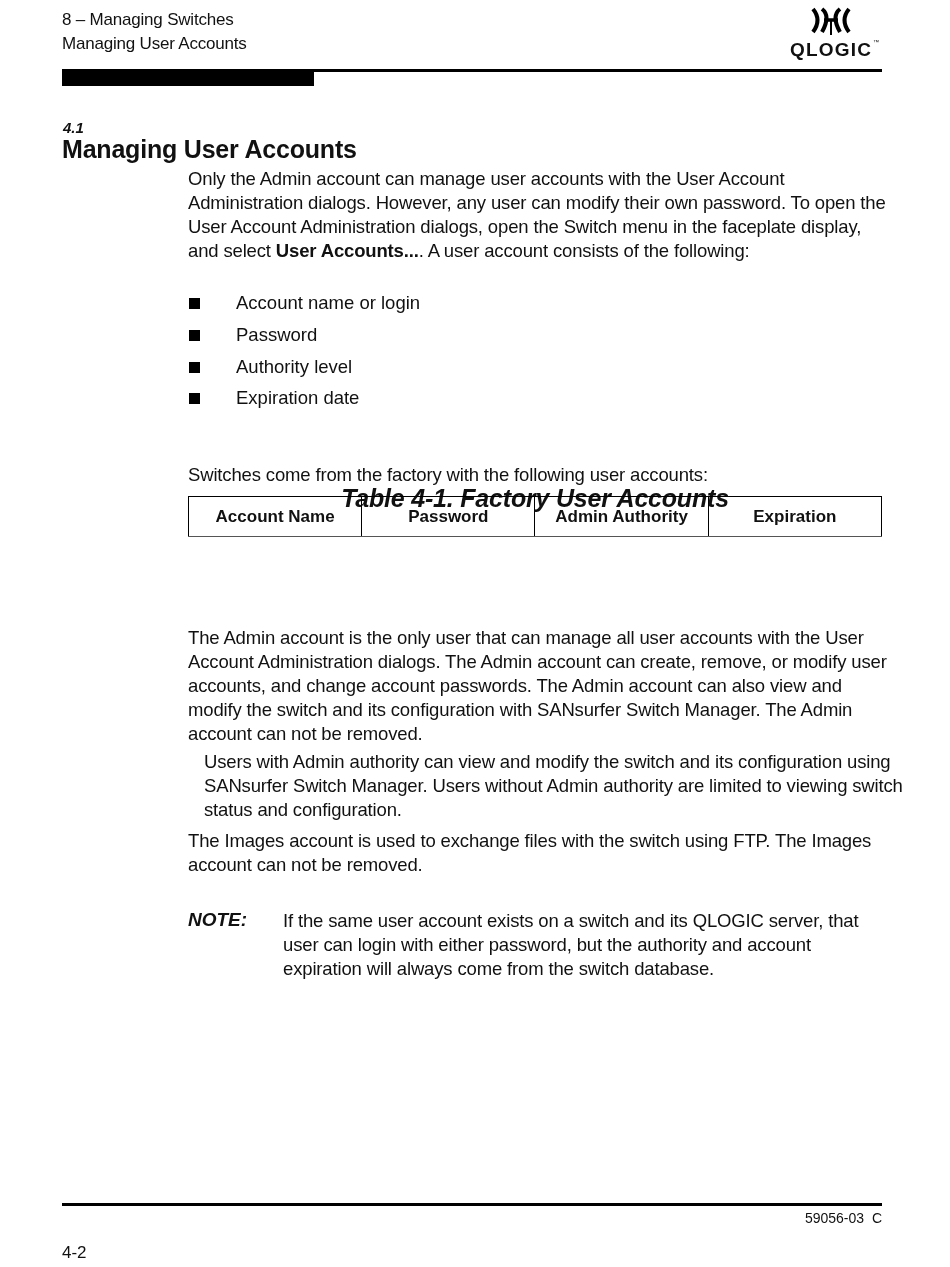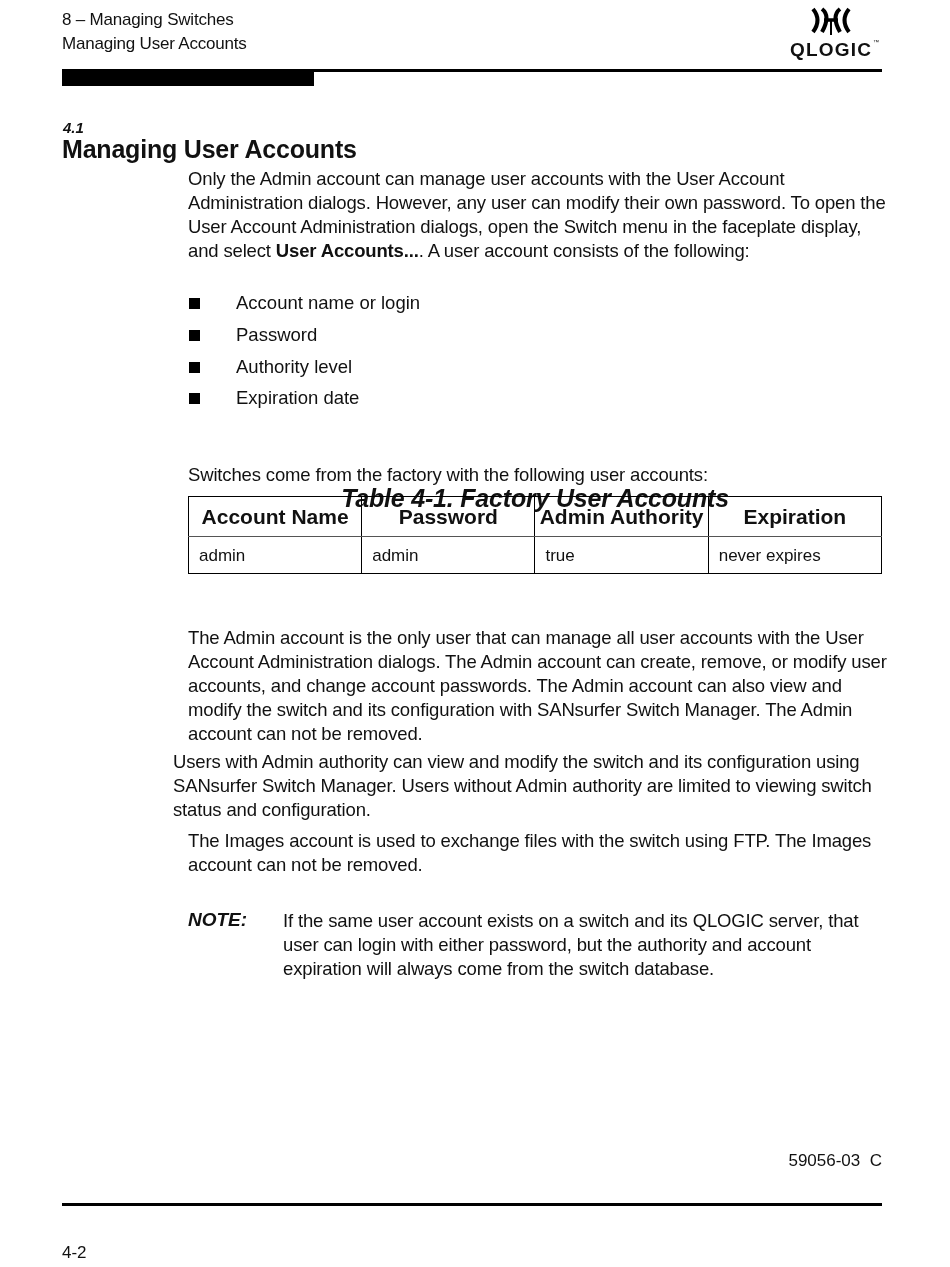--- a/index.html
+++ b/index.html
@@ -28,36 +28,36 @@
     .bullet .sq { position: absolute; left: 1px; top: 6px; width: 11px; height: 11px; background: #000; }
     .bullet .txt { position: absolute; left: 48px; top: 0; white-space: nowrap; }
     #b0 { top: 292px; } #b1 { top: 324px; } #b2 { top: 356px; } #b3 { top: 387px; }
 
     #p2 { left: 188px; top: 436px; width: 700px; margin-top: 27px; }
 
     #tbl-caption { left: 188px; top: 484px; width: 694px; text-align: center; font-size: 25px; font-weight: bold; font-style: italic; letter-spacing: -0.2px; }
 
     #tbl { left: 188px; top: 496px; width: 694px; border-collapse: collapse; border: 1.5px solid #000; }
     #tbl th, #tbl td { border-left: 1.5px solid #000; border-right: 1.5px solid #000; padding: 0; }
-    #tbl th { height: 39px; font-size: 21px; font-weight: bold; text-align: center; border-bottom: 1px solid #555; }
+    #tbl th { height: 39px; font-size: 17px; font-weight: bold; text-align: center; border-bottom: 1px solid #555; }
     #tbl td { font-size: 17px; text-align: left; padding-left: 10px; vertical-align: middle; }
     #tbl tr.r0 td { height: 34px; padding-top: 2px; }
     #tbl tr.r1 td { height: 34px; }
     #tbl col { width: 173.5px; }
 
     #p3 { left: 188px; top: 626px; width: 700px; }
-    #p4 { left: 173px; top: 750px; width: 700px; }
+    #p4 { left: 204px; top: 750px; width: 700px; }
     #p5 { left: 188px; top: 829px; width: 700px; }
 
     #note-label { left: 188px; top: 909px; font-size: 19px; font-weight: bold; font-style: italic; }
     #note-text { left: 283px; top: 909px; width: 600px; }
 
     #rule-bottom { left: 62px; top: 1203px; width: 820px; height: 3px; background: #000; }
     #ftr-page { left: 62px; top: 1215px; font-size: 17px; margin-top: 28px; }
-    #ftr-doc { right: 68px; top: 1151px; font-size: 17px; white-space: pre; }
+    #ftr-doc { right: 68px; top: 1210px; font-size: 14px; white-space: pre; }
   </style>
 </head>
 <body>
 
 <div class="abs hdr-line" id="hdr-chapter">8 – Managing Switches</div>
 <div class="abs hdr-line" id="hdr-section">Managing User Accounts</div>
 
 <div class="abs" id="logo">
   <svg id="logo-mark" viewBox="0 0 42 30">
     <path d="M3 3 Q12 14 3 26" stroke="#000" stroke-width="4" fill="none"></path>
@@ -109,26 +109,20 @@
     </colgroup>
   <thead>
     <tr>
       <th>Account Name</th>
       <th>Password</th>
       <th>Admin Authority</th>
       <th>Expiration</th>
     </tr>
   </thead>
   <tbody>
-    <tr class="r0">
-      <td>admin</td>
-      <td>admin</td>
-      <td>true</td>
-      <td>never expires</td>
-    </tr>
   </tbody>
 </table>
 
 <div class="abs body-text" id="p3">The Admin account is the only user that can manage all user accounts with the User Account Administration dialogs. The Admin account can create, remove, or modify user accounts, and change account passwords. The Admin account can also view and modify the switch and its configuration with SANsurfer Switch Manager. The Admin account can not be removed.</div>
 <div class="abs body-text" id="p4">Users with Admin authority can view and modify the switch and its configuration using SANsurfer Switch Manager. Users without Admin authority are limited to viewing switch status and configuration.</div>
 <div class="abs body-text" id="p5">The Images account is used to  exchange files with the switch using FTP. The Images account can not be removed.</div>
 
 <div class="abs" id="note-label">NOTE:</div>
 <div class="abs body-text" id="note-text">If the same user account exists on a switch and its QLOGIC server, that user can login with either password, but the authority and account expiration will always come from the switch database.</div>
 

